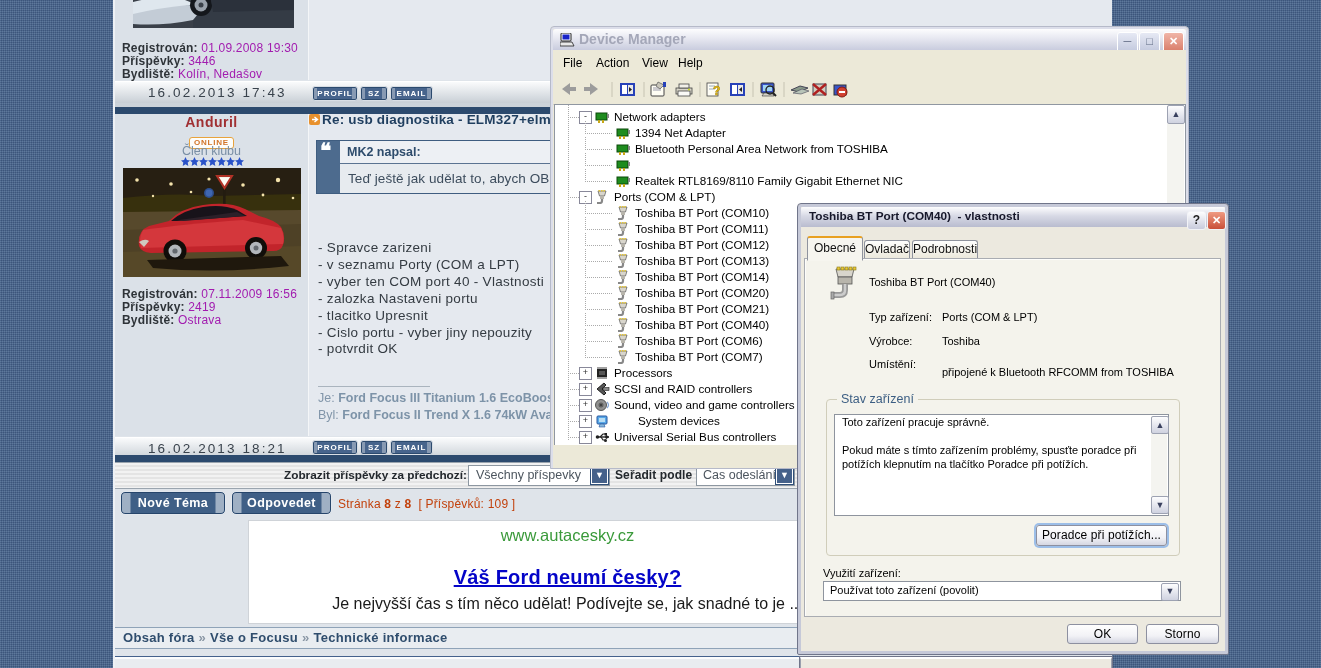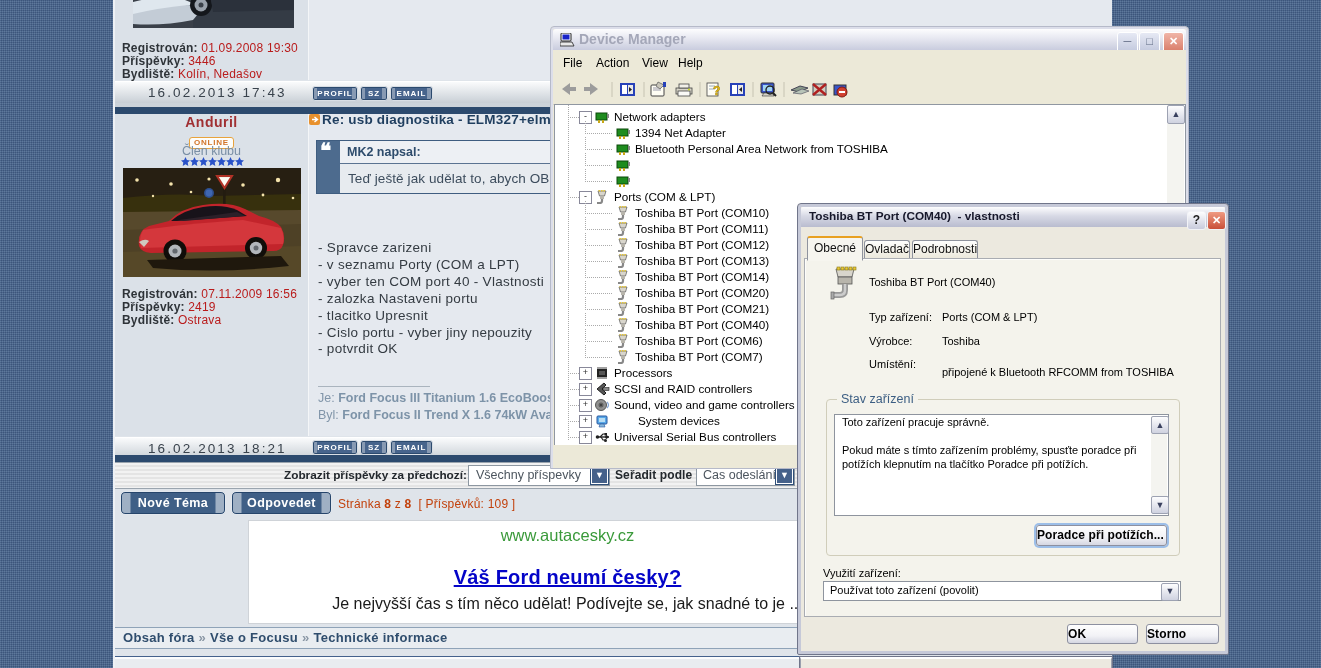--- a/index.html
+++ b/index.html
@@ -13,21 +13,21 @@
 
 #forum{left:113px;top:0;width:997px;height:668px;background:#dfe4ea;border-left:2px solid #eef1f5;}
 .leftcol{left:0;width:193px;background:#dbe1e8;}
 .rightcol{left:194px;width:803px;background:#e5e9ef;}
 .colsep{left:193px;width:1px;background:#f4f6f8;}
 .daterow{left:0;width:997px;height:22px;background:linear-gradient(#fafbfc,#c6cdd4);border-top:1px solid #fff;}
 .datetxt{color:#39424c;font-size:13.5px;letter-spacing:2.1px;}
 .navy{left:0;width:997px;background:#2c4a6e;}
 .minibtn{position:absolute;height:13px;border:1px solid #d9dee4;border-radius:3px;background:linear-gradient(90deg,#aebacaa0,#aebacaa0 4px,#47648c 4px,#47648c calc(100% - 5px),#aebacaa0 calc(100% - 5px));background-color:#47648c;color:#fff;font-size:8px;font-weight:bold;letter-spacing:1px;text-align:center;line-height:13px;box-shadow:inset 0 0 0 1px #2c4a6e;}
 .lbl{font-weight:bold;color:#2e3338;}
-.val{color:#b91c1c;}
+.val{color:#a21caf;}
 .userinfo{font-size:12px;line-height:13px;color:#6b7580;letter-spacing:.2px;}
 
 #quote{left:201px;top:140px;width:794px;height:52px;border:1px solid #3f5d80;background:#e7ebef;}
 #quote .qleft{position:absolute;left:0;top:0;width:23px;height:52px;background:#4d6b8e;color:#fff;font-size:17px;font-weight:bold;}
 #quote .qhead{position:absolute;left:23px;top:0;width:771px;height:22px;background:#edf0f4;border-bottom:1px solid #5a7391;color:#2f4d6d;font-weight:bold;font-size:12.5px;line-height:22px;}
 #quote .qbody{position:absolute;left:23px;top:23px;width:771px;height:29px;color:#3c4c5c;font-size:13.5px;line-height:29px;letter-spacing:.1px;}
 .posttxt{color:#343b42;font-size:13.5px;line-height:16.9px;letter-spacing:.3px;}
 .sig{color:#8195a9;font-size:12.5px;line-height:17px;}
 .sig b{color:#7d93a8;}
 
@@ -54,21 +54,21 @@
 #dmbottom{left:2px;top:418px;width:633px;height:23px;background:#ece9d8;}
 
 #dlg{left:797px;top:203px;width:430px;height:450px;background:#ece9df;border:1px solid #70758a;border-radius:4px 4px 2px 2px;box-shadow:inset 0 0 0 3px #c6c9d8;}
 #dlgtitle{left:3px;top:3px;width:424px;height:20px;border-radius:2px 2px 0 0;background:linear-gradient(#fdfdfe,#d7d9e5 45%,#b9bccf);color:#16172a;font-weight:bold;font-size:11.8px;line-height:19px;letter-spacing:0;}
 .dbtn{position:absolute;top:4px;width:17px;height:17px;border-radius:3px;border:1px solid #f2f3f7;text-align:center;font-weight:bold;}
 #tabpage{left:6px;top:54px;width:415px;height:357px;background:#f4f3ec;border:1px solid #a9acb2;box-shadow:inset 1px 1px 0 #fdfdfb;}
 .tab{position:absolute;border:1px solid #8f939e;border-bottom:none;border-radius:3px 3px 0 0;background:linear-gradient(#fefefd,#ece9dc);font-size:12.5px;text-align:center;color:#111;}
 .dtxt{position:absolute;font-size:11px;color:#000;letter-spacing:0;white-space:nowrap;}
 #groupbox{position:absolute;left:21px;top:140px;width:352px;height:155px;border:1px solid #d0cdba;border-radius:4px;}
 #stavtxt{position:absolute;left:7px;top:14px;width:333px;height:100px;background:#fff;border:1px solid #8e949e;}
-.xpbtn{position:absolute;background:linear-gradient(#fefefe,#f2f2f6 60%,#d5d7e2);border:1px solid #8d90a0;border-radius:3px;font-size:12px;color:#000;text-align:left;letter-spacing:.1px;font-weight:bold;}
+.xpbtn{position:absolute;background:linear-gradient(#fefefe,#f2f2f6 60%,#d5d7e2);border:1px solid #8d90a0;border-radius:3px;font-size:12px;color:#000;text-align:center;letter-spacing:.1px;}
 .sbararrow{position:absolute;left:0;width:16px;height:17px;background:linear-gradient(#fdfdfe,#cfd2e0);border:1px solid #9da2b2;border-radius:2px;text-align:center;color:#39405e;font-size:9px;line-height:16px;}
 </style></head>
 <body>
 
 <div id="forum" class="abs">
 
   <div class="abs leftcol" style="top:0;height:80px;"></div>
   <div class="abs colsep" style="top:0;height:80px;"></div>
   <div class="abs rightcol" style="top:0;height:80px;"></div>
 
@@ -334,20 +334,21 @@
         <rect x="12" y="4" width="2" height="4" fill="#888"></rect>
       </svg>
       <div style="position:absolute;left:30px;top:76px;width:28px;height:1px;background-image:linear-gradient(90deg,#aaa 50%,transparent 50%);background-size:2px 1px;"></div>
       <div style="position:absolute;left:30px;top:64px;width:1px;height:13px;background-image:linear-gradient(#aaa 50%,transparent 50%);background-size:1px 2px;"></div>
       <svg style="position:absolute;left:61px;top:69px;" width="15" height="14" viewBox="0 0 15 14">
         <rect x="1" y="3" width="11" height="7" fill="#1e8c1e" stroke="#0a4a0a"></rect>
         <rect x="3" y="10" width="2" height="3" fill="#c8a818"></rect>
         <rect x="7" y="10" width="2" height="3" fill="#c8a818"></rect>
         <rect x="12" y="4" width="2" height="4" fill="#888"></rect>
       </svg>
+      <div class="trow" style="left:80px;top:68px;">Realtek RTL8169/8110 Family Gigabit Ethernet NIC</div>
       <div style="position:absolute;left:13px;top:92px;width:11px;height:1px;background-image:linear-gradient(90deg,#aaa 50%,transparent 50%);background-size:2px 1px;"></div>
       <div class="ebox" style="left:24px;top:86px;">-</div>
       <svg style="position:absolute;left:40px;top:85px;" width="15" height="14" viewBox="0 0 15 14">
         <path d="M3,1 h8 l-1.5,5 h-5 z" fill="#d8d5cc" stroke="#555" stroke-width=".7"></path>
         <rect x="5" y="6" width="4" height="3" fill="#b8b5ac"></rect>
         <path d="M7,9 v2 q0,2 -2,2 h-3" fill="none" stroke="#888" stroke-width="2.2"></path>
         <g fill="#e8c838">
           <rect x="3.5" y="0" width="1.5" height="1.5"></rect>
           <rect x="6" y="0" width="1.5" height="1.5"></rect>
           <rect x="8.5" y="0" width="1.5" height="1.5"></rect>

